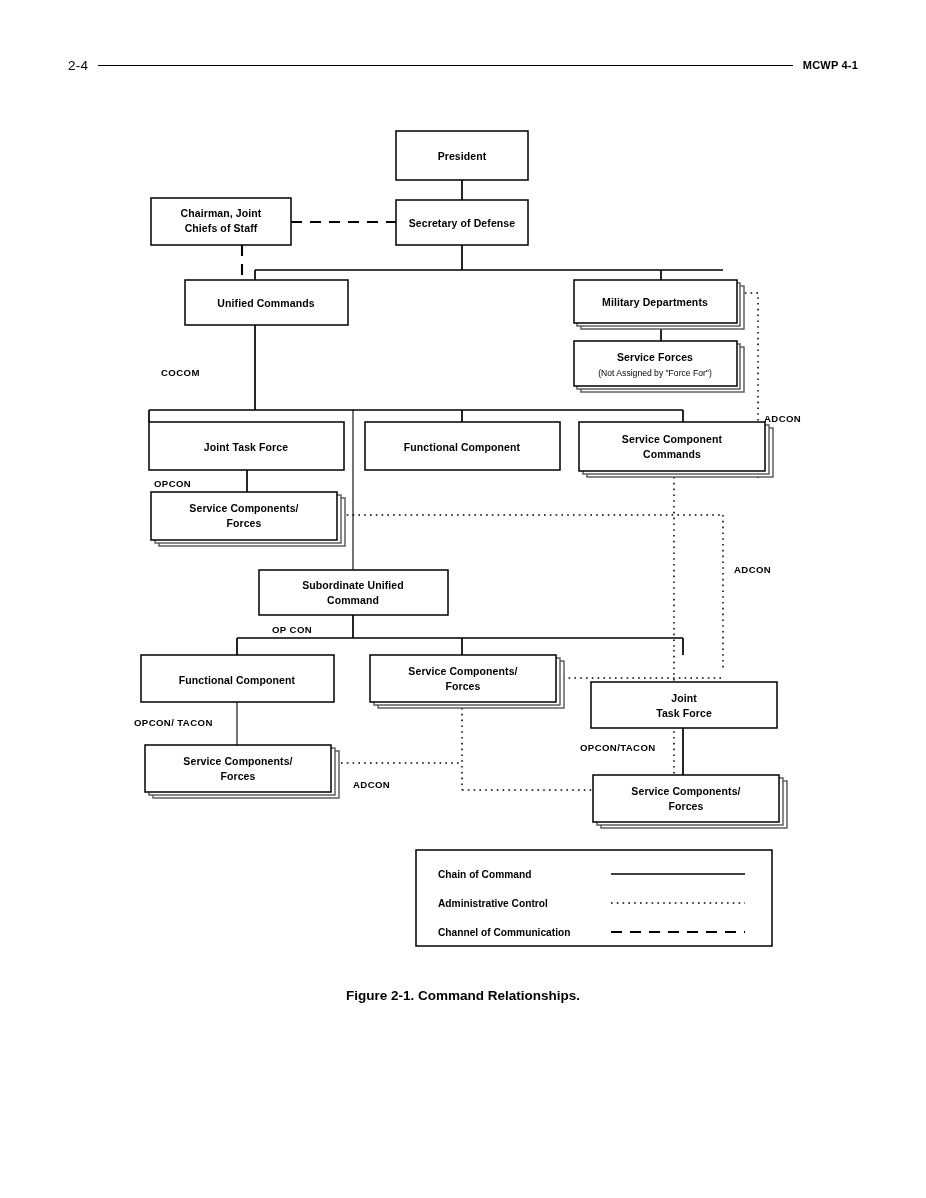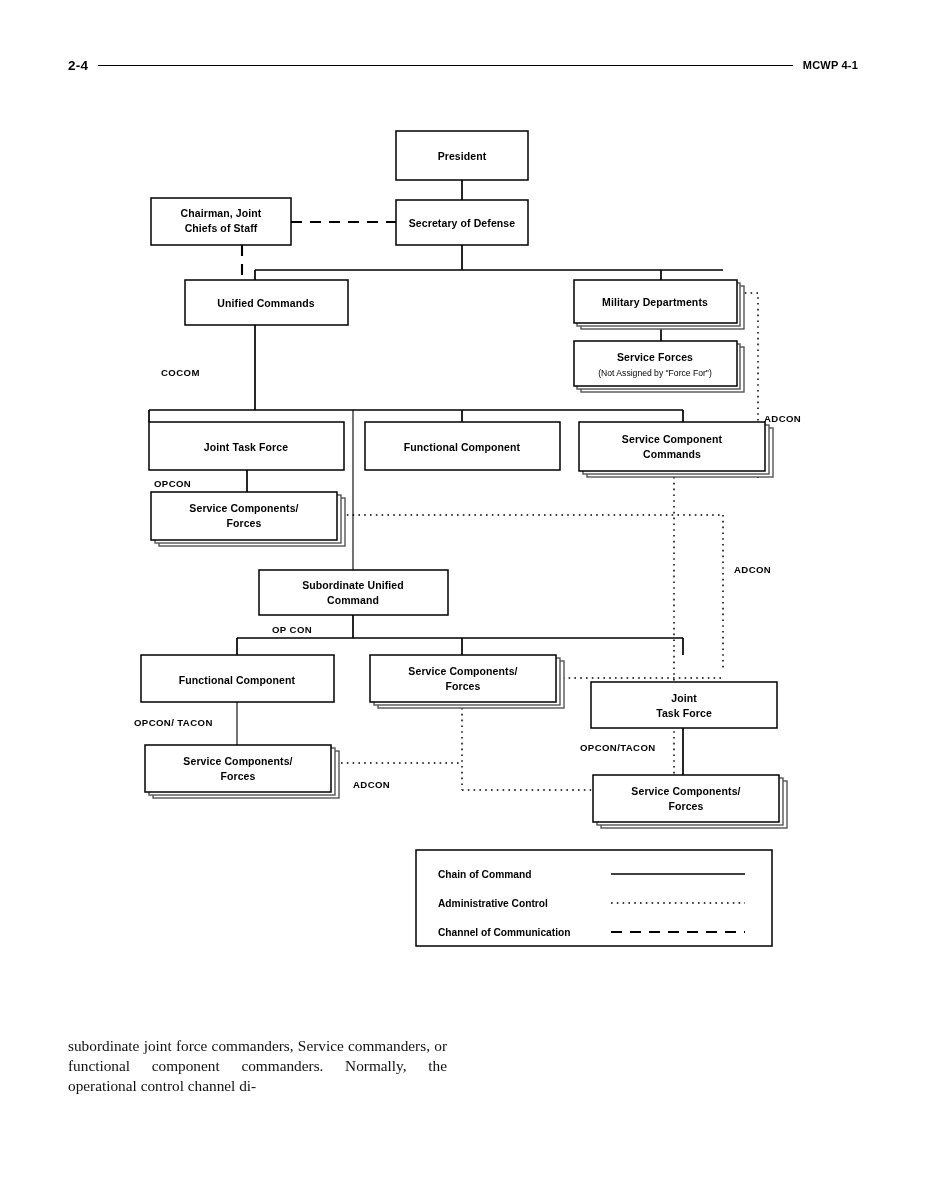--- a/index.html
+++ b/index.html
@@ -8,21 +8,21 @@
     font-family:"Liberation Sans",sans-serif;
     color:#000;position:relative;overflow:hidden;
   }
   .page{position:relative;width:926px;height:1198px;}
 
   
   .header{
     position:absolute;left:68px;top:52px;width:790px;height:26px;
     display:flex;align-items:center;gap:10px;
   }
-  .header .folio{font-size:13.5px;font-weight:bold;letter-spacing:.2px;white-space:nowrap;}
+  .header .folio{font-size:13.5px;font-weight:normal;letter-spacing:.2px;white-space:nowrap;}
   .header .rule{flex:1;height:0;border-top:1.6px solid #000;}
   .header .doc{font-size:11px;font-weight:bold;letter-spacing:.2px;white-space:nowrap;}
 
   
   .figure{position:absolute;left:0;top:110px;width:926px;height:850px;margin-left:23px;}
   .figure svg{display:block;}
 
   .bx-text{
     font-family:"Liberation Sans",sans-serif;
     font-size:10.5px;font-weight:bold;text-anchor:middle;
@@ -241,18 +241,18 @@
         <text class="leg-text" x="415" y="797">Administrative Control</text>
         <line class="dotline" x1="588" y1="793" x2="722" y2="793"></line>
 
         <text class="leg-text" x="415" y="826">Channel of Communication</text>
         <line class="dashline" x1="588" y1="822" x2="722" y2="822"></line>
       </g>
 
     </svg>
   </div>
 
+  <div class="caption">Figure 2-1. Command Relationships.</div>
 
   <div class="body">
-    <div class="col">subordinate joint force commanders, Service commanders, or functional component commanders. Normally, the operational control channel di-</div>
   </div>
 
 </div>
 
 </body></html>

